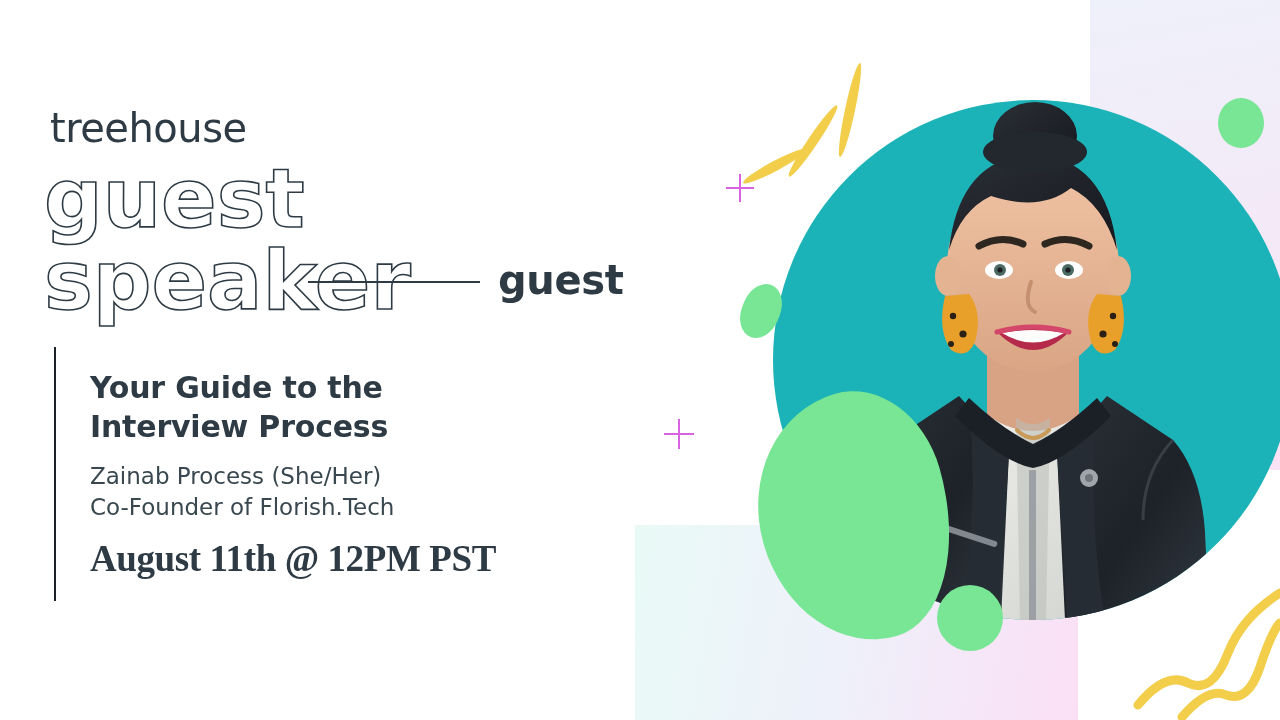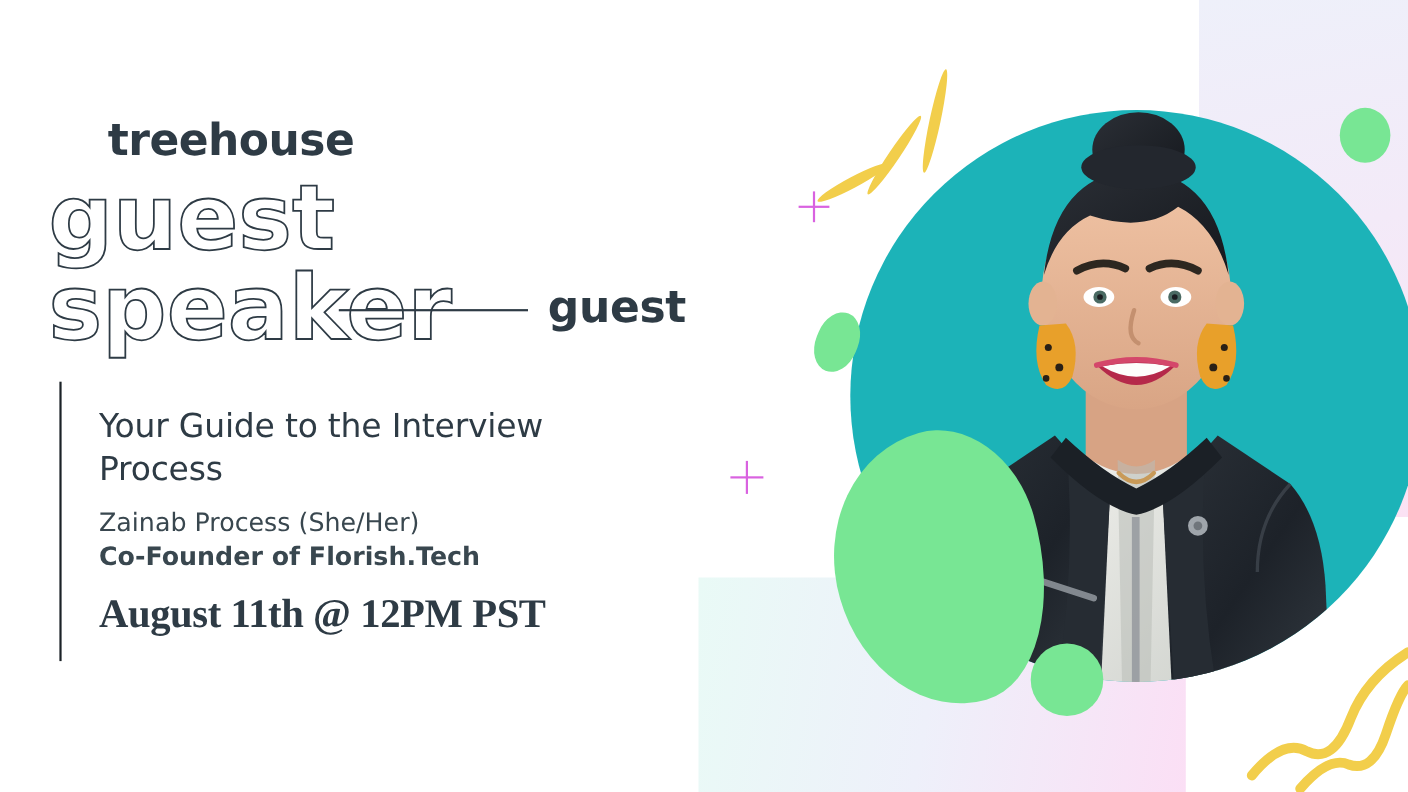--- a/index.html
+++ b/index.html
@@ -67,22 +67,22 @@
   #spark-2{left:808px;top:98px;width:10px;height:86px;transform:rotate(34deg);}
   #spark-3{left:845px;top:62px;width:10px;height:96px;transform:rotate(12deg);}
 
   #wave-svg{position:absolute;left:1130px;top:575px;width:150px;height:145px;}
 
   
   #left-col{position:absolute;left:0;top:0;width:660px;height:720px;}
 
   #brand-word{
     position:absolute;left:50px;top:108px;
-    font-size:40px;font-weight:700;letter-spacing:-0.5px;
-    color:#2e3b45;line-height:1;margin-left:48px;
+    font-size:40px;font-weight:400;letter-spacing:-0.5px;
+    color:#2e3b45;line-height:1;
   }
 
   #headline-outline{
     position:absolute;left:44px;top:158px;
     font-size:82px;font-weight:700;line-height:1;letter-spacing:0px;
     color:transparent;
     -webkit-text-stroke:1.6px #2e3b45;
     text-shadow:none;
   }
 
@@ -92,29 +92,29 @@
   }
   #series-word{
     position:absolute;left:190px;top:0;
     font-size:40px;font-weight:700;color:#2e3b45;line-height:44px;letter-spacing:-0.3px;
   }
 
   #info-rule{position:absolute;left:54px;top:347px;width:2px;height:254px;background:#1b2227;}
 
   #session-title{
     position:absolute;left:90px;top:368px;width:420px;
-    font-size:30px;font-weight:400;line-height:39px;color:#2e3b45;letter-spacing:-0.2px;
+    font-size:30px;font-weight:700;line-height:39px;color:#2e3b45;letter-spacing:-0.2px;
   }
   #speaker-name{
     position:absolute;left:90px;top:461px;
     font-size:23px;font-weight:400;line-height:30px;color:#39474f;
   }
   #speaker-role{
     position:absolute;left:90px;top:492px;
-    font-size:23px;font-weight:700;line-height:30px;color:#39474f;
+    font-size:23px;font-weight:400;line-height:30px;color:#39474f;
   }
   #event-datetime{
     position:absolute;left:90px;top:536px;
     font-size:37px;font-weight:700;line-height:46px;color:#2e3b45;letter-spacing:-0.4px;font-family:Liberation Serif, serif;
   }
 </style>
 </head>
 <body>
 
 <div id="stage">

